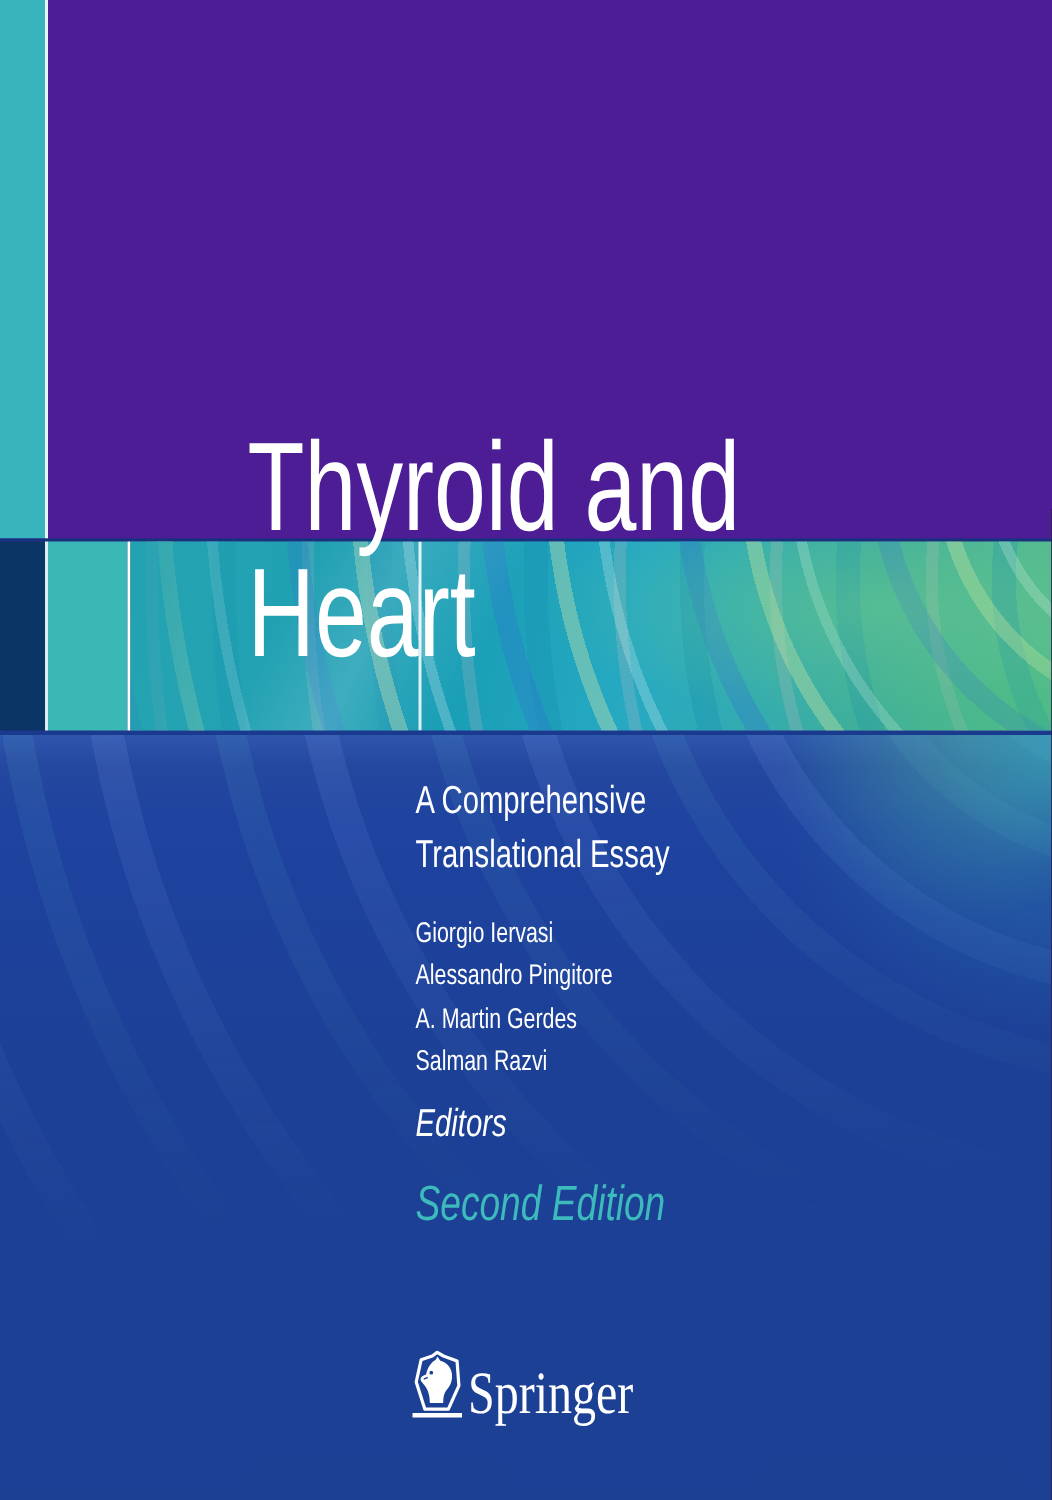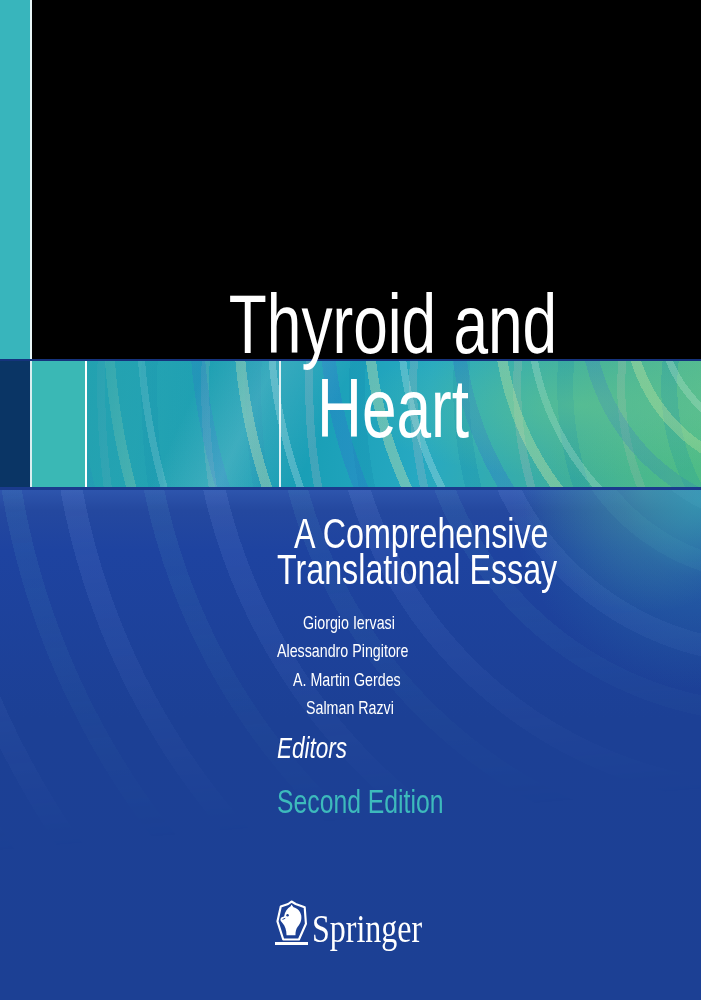--- a/index.html
+++ b/index.html
@@ -1,22 +1,21 @@
 <!DOCTYPE html>
 <html><head>
 <meta charset="utf-8">
 <style>
   html,body{margin:0;padding:0;background:#222;}
   .page{
     position:relative;
     width:701px;height:1000px;
     overflow:hidden;
-    background:#000000;
+    background:#4c1d95;
     font-family:"Liberation Sans",sans-serif;
-    text-align:center;
   }
   
   .teal-strip{
     position:absolute;left:0;top:0;
     width:30px;height:359px;
     background:#38b5bc;
     border-right:2px solid #e9f6f7;
   }
   
   .band{
@@ -78,33 +77,33 @@
   }
   
   .cond{display:inline-block;transform:scaleX(0.75);transform-origin:0 0;white-space:nowrap;}
   .title{
     position:absolute;left:85px;top:282px;z-index:6;
     color:#fff;font-size:84px;line-height:84px;font-weight:400;
     transform:scaleX(0.74);
   }
   .subtitle{
     position:absolute;left:277px;top:515px;z-index:6;
-    color:#fff;font-size:43px;line-height:36px;font-weight:400;
+    color:#fff;font-size:26px;line-height:36px;font-weight:400;
   }
   .authors{
     position:absolute;left:277px;top:609px;z-index:6;
     color:#fff;font-size:19px;line-height:28.4px;font-weight:400;
   }
   .editors-label{
     position:absolute;left:277px;top:735px;z-index:6;
-    color:#fff;font-size:30px;line-height:26px;font-style:italic;font-weight:400;
+    color:#fff;font-size:26px;line-height:26px;font-style:italic;font-weight:400;
   }
   .edition{
     position:absolute;left:277px;top:785px;z-index:6;
-    color:#3dbabc;font-size:33px;line-height:33px;font-weight:400;
+    color:#3dbabc;font-size:33px;line-height:33px;font-style:italic;font-weight:400;
   }
   
   .logo-shield{position:absolute;left:275px;top:899px;z-index:6;}
   .logo-underline{
     position:absolute;left:275px;top:942px;z-index:6;
     width:33px;height:3px;background:#fff;
   }
   .logo-word{
     position:absolute;left:312px;top:909px;z-index:6;
     color:#fff;font-family:"Liberation Serif",serif;

